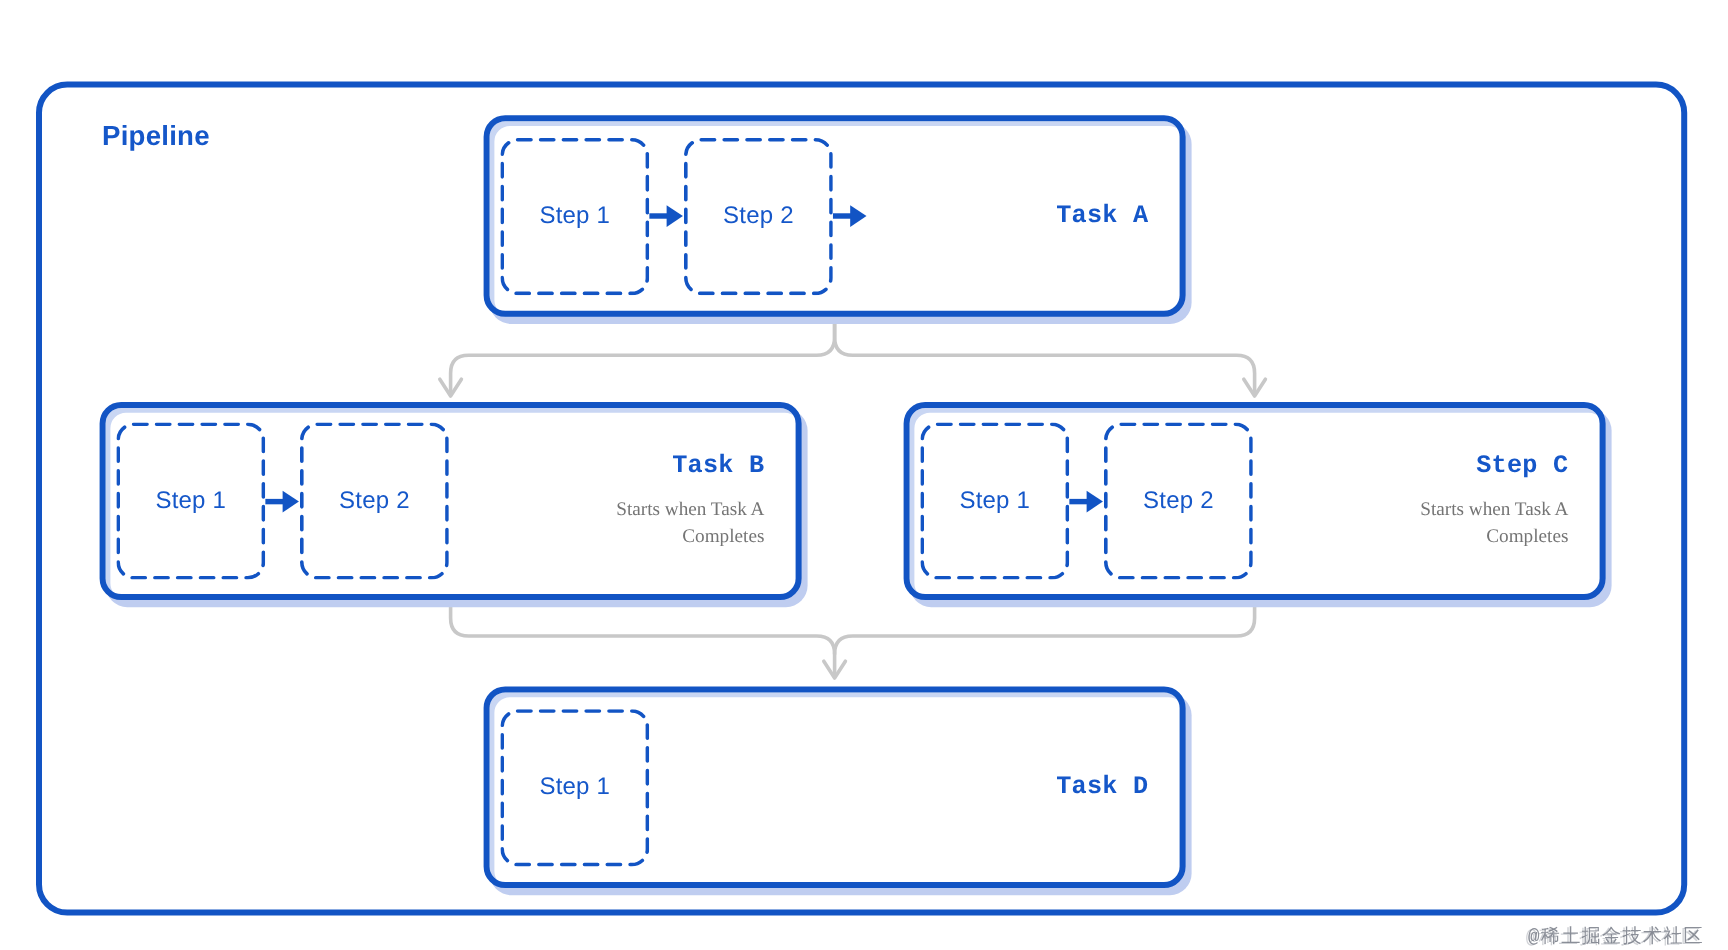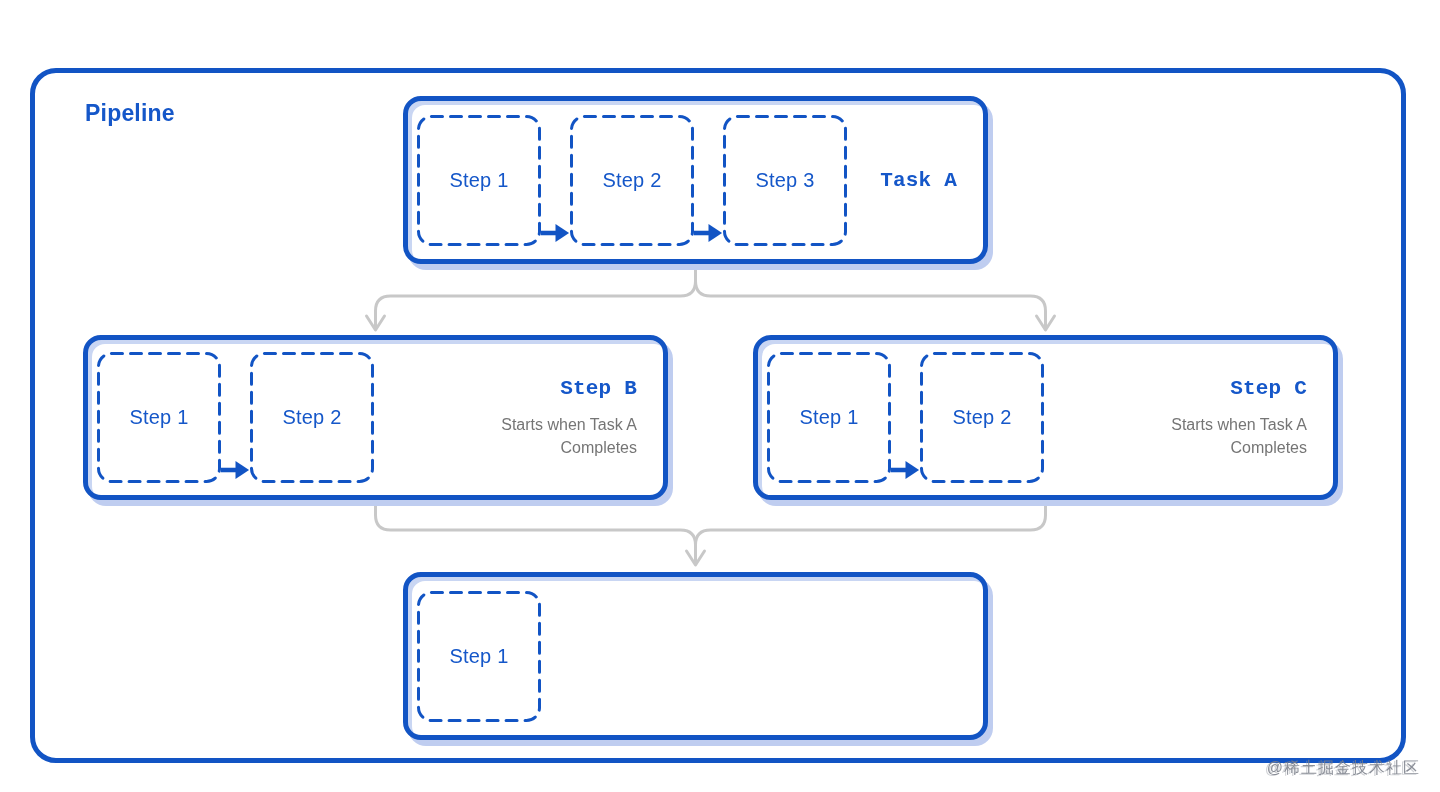--- a/index.html
+++ b/index.html
@@ -31,47 +31,47 @@
     border:5px solid var(--blue);border-radius:18px;
     box-shadow:5px 6px 0 0 var(--light-shadow), inset 4px 4px 0 0 var(--light-hl);
     display:flex;align-items:center;
     padding:0 26px 0 9px;
   }
   .task-a{left:403px;top:96px;width:585px;height:168px;}
   .task-b{left:83px;top:335px;width:585px;height:165px;}
   .task-c{left:753px;top:335px;width:585px;height:165px;}
   .task-d{left:403px;top:572px;width:585px;height:168px;}
 
-  .steps{display:flex;align-items:flex-end;}
+  .steps{display:flex;align-items:center;}
   .step{
     position:relative;width:124px;height:131px;
     display:flex;align-items:center;justify-content:center;flex:none;
   }
   .step svg.dash-rect{position:absolute;left:0;top:0;}
   .step-label{
     position:relative;color:var(--blue-text);font-size:20px;font-weight:500;letter-spacing:.2px;
   }
   .step-arrow{
     width:29px;height:26px;flex:none;display:flex;align-items:center;justify-content:center;
     position:relative;z-index:1;
   }
 
   .task-label-block{margin-left:auto;text-align:right;}
   .task-title{color:var(--blue-text);font-size:21px;font-weight:600;letter-spacing:.2px;font-family:Liberation Mono, monospace;}
   .task-subtitle{
     color:var(--gray-sub);font-size:16px;line-height:23px;margin-top:13px;
     margin-left:auto;
   }
-  .sub-narrow{max-width:175px;}
+  .sub-narrow{max-width:175px;font-family:Liberation Serif, serif;}
   .sub-wide{max-width:210px;}
 
   .watermark{
-    position:absolute;right:4px;bottom:13px;
+    position:absolute;right:4px;bottom:1px;
     color:rgba(120,125,135,0.85);font-size:16px;letter-spacing:1px;
-    font-family:Liberation Sans, sans-serif;
+    font-family:Liberation Mono, monospace;
     text-shadow:-2px 1px 0 rgba(150,155,165,0.45);
   }
 </style>
 </head>
 <body>
 
 <div class="canvas">
 
   <div class="pipeline-frame"></div>
   <div class="pipeline-title">Pipeline</div>
@@ -109,26 +109,20 @@
             <rect x="1.5" y="1.5" width="121" height="128" rx="13" fill="none" stroke="#1254c4" stroke-width="3" stroke-dasharray="11 8" stroke-linecap="round"></rect>
           </svg>
         <span class="step-label">Step 2</span>
       </div>
       <div class="step-arrow">
         <svg width="32" height="26" viewBox="0 0 32 26">
             <rect x="0" y="10.5" width="18" height="5" fill="#1254c4"></rect>
             <polygon points="16,3 31,13 16,23" fill="#1254c4"></polygon>
           </svg>
       </div>
-      <div class="step">
-        <svg class="dash-rect" width="124" height="131" viewBox="0 0 124 131">
-            <rect x="1.5" y="1.5" width="121" height="128" rx="13" fill="none" stroke="#1254c4" stroke-width="3" stroke-dasharray="11 8" stroke-linecap="round"></rect>
-          </svg>
-        <span class="step-label">Step 3</span>
-      </div>
     </div>
     <div class="task-label-block">
       <div class="task-title">Task A</div>
     </div>
   </div>
 
   <div class="task task-b">
     <div class="steps">
       <div class="step">
         <svg class="dash-rect" width="124" height="131" viewBox="0 0 124 131">
@@ -143,21 +137,21 @@
           </svg>
       </div>
       <div class="step">
         <svg class="dash-rect" width="124" height="131" viewBox="0 0 124 131">
             <rect x="1.5" y="1.5" width="121" height="128" rx="13" fill="none" stroke="#1254c4" stroke-width="3" stroke-dasharray="11 8" stroke-linecap="round"></rect>
           </svg>
         <span class="step-label">Step 2</span>
       </div>
     </div>
     <div class="task-label-block">
-      <div class="task-title">Step B</div>
+      <div class="task-title">Task B</div>
       <div class="task-subtitle sub-narrow">Starts when Task A Completes</div>
     </div>
   </div>
 
   <div class="task task-c">
     <div class="steps">
       <div class="step">
         <svg class="dash-rect" width="124" height="131" viewBox="0 0 124 131">
             <rect x="1.5" y="1.5" width="121" height="128" rx="13" fill="none" stroke="#1254c4" stroke-width="3" stroke-dasharray="11 8" stroke-linecap="round"></rect>
           </svg>
@@ -185,18 +179,19 @@
   <div class="task task-d">
     <div class="steps">
       <div class="step">
         <svg class="dash-rect" width="124" height="131" viewBox="0 0 124 131">
             <rect x="1.5" y="1.5" width="121" height="128" rx="13" fill="none" stroke="#1254c4" stroke-width="3" stroke-dasharray="11 8" stroke-linecap="round"></rect>
           </svg>
         <span class="step-label">Step 1</span>
       </div>
     </div>
     <div class="task-label-block">
+      <div class="task-title">Task D</div>
     </div>
   </div>
 
   <div class="watermark">@稀土掘金技术社区</div>
 
 </div>
 
 </body></html>

